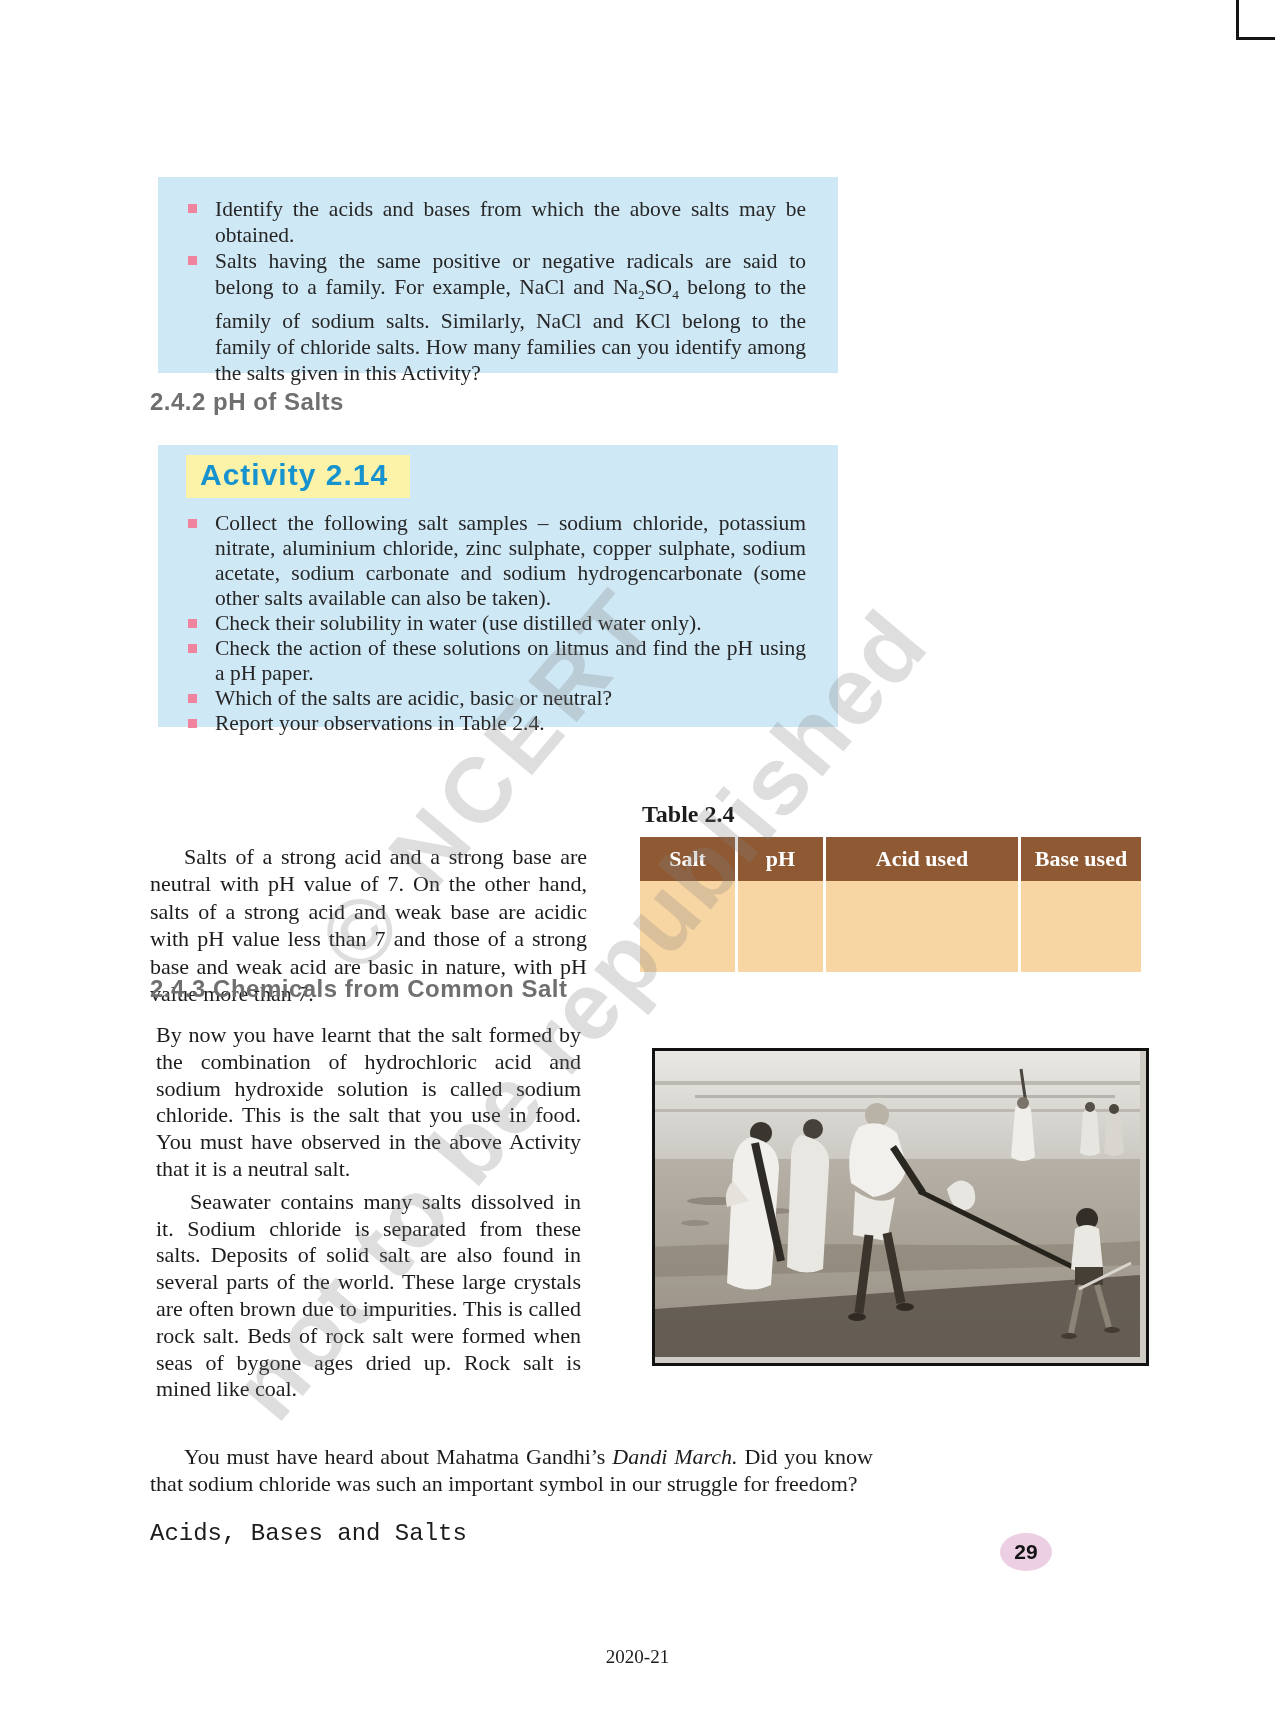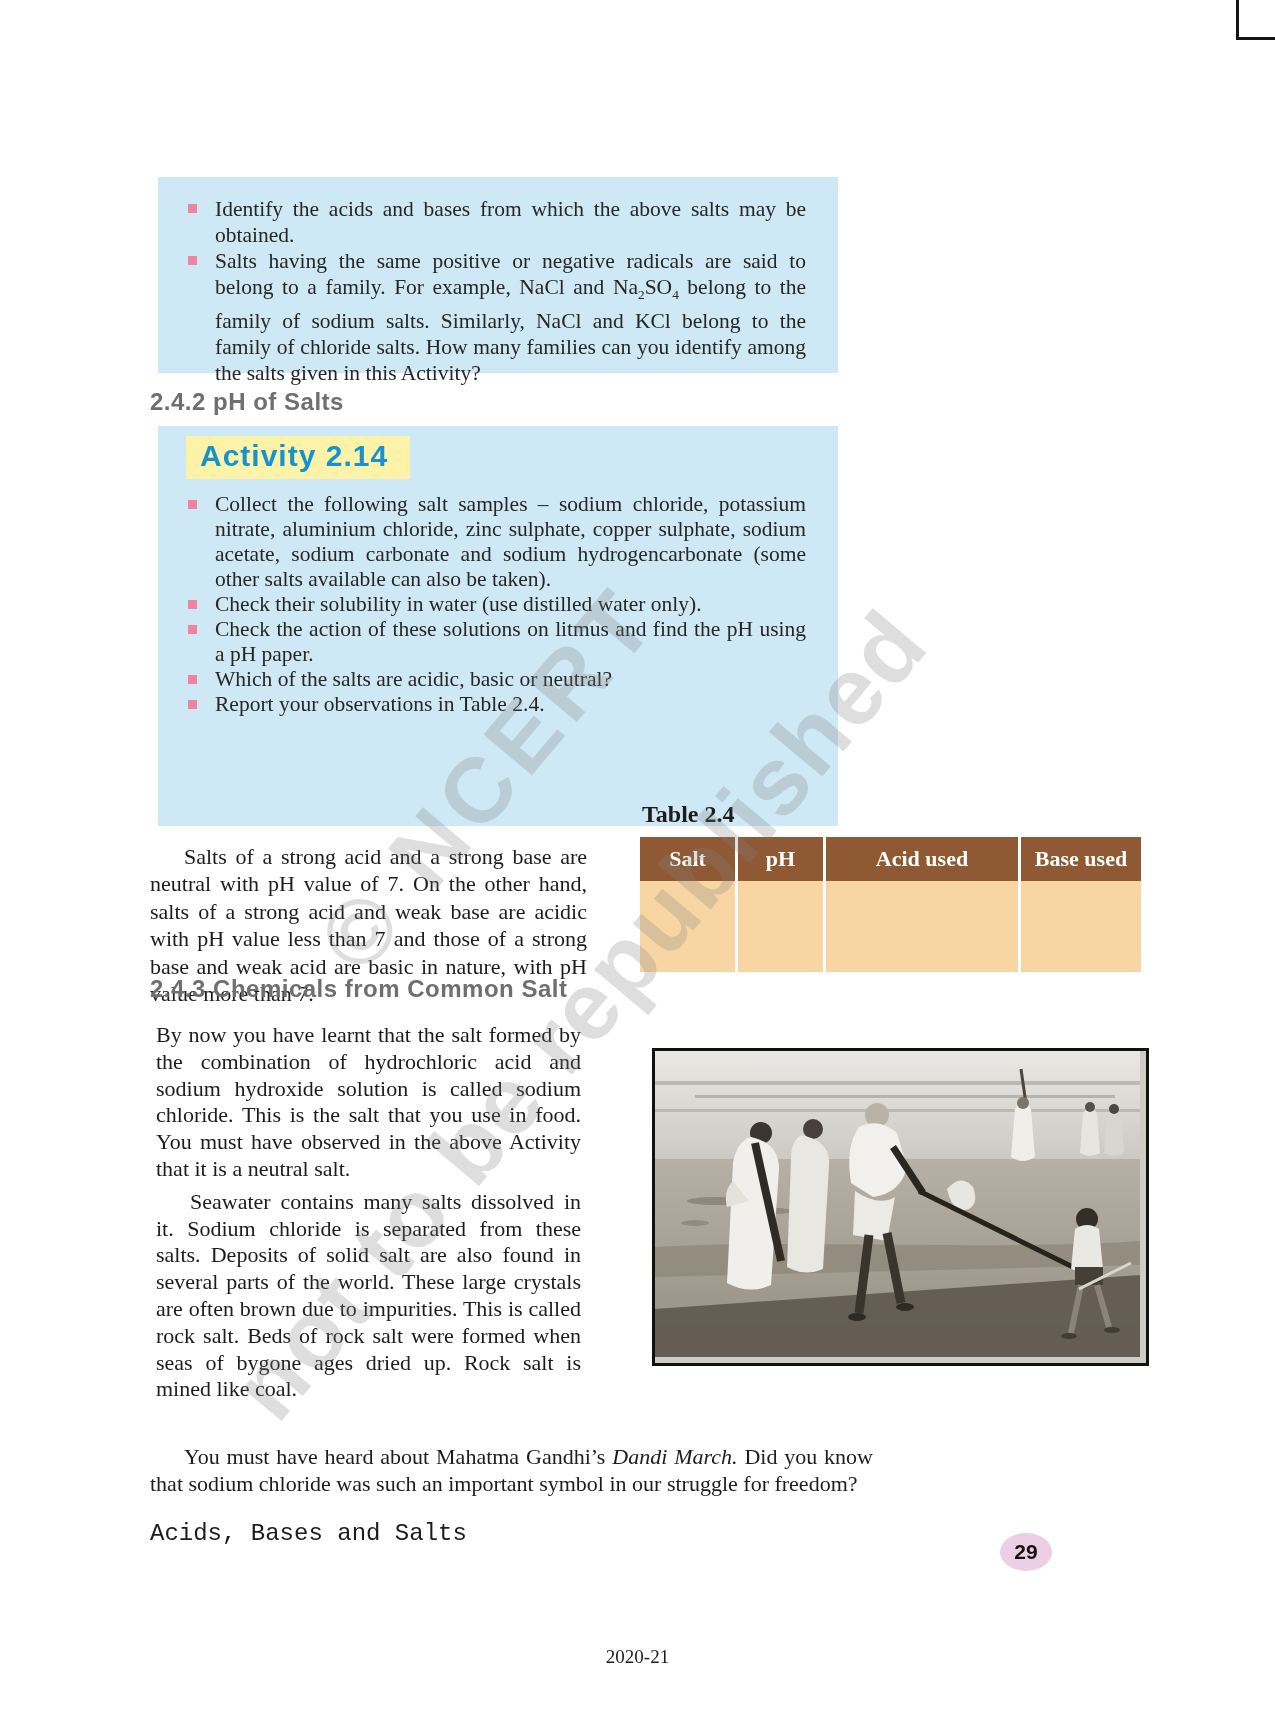--- a/index.html
+++ b/index.html
@@ -13,21 +13,21 @@
   
   .wm{position:absolute;font-family:"Liberation Sans",sans-serif;font-weight:bold;
       color:rgba(128,128,128,0.26);white-space:nowrap;transform-origin:0 50%;
       z-index:5;pointer-events:none;}
   .wm1{left:338px;top:905px;font-size:92px;letter-spacing:8px;transform:rotate(-50deg);}
   .wm2{left:252px;top:1350px;font-size:96px;letter-spacing:2px;transform:rotate(-50deg);}
 
   
   .blue-box{position:absolute;background:#cfe8f5;box-sizing:border-box;}
   .intro-box{left:158px;top:177px;width:680px;height:196px;padding:11px 24px 10px 20px;}
-  .activity-box{left:158px;top:426px;width:680px;height:400px;padding:10px 24px 0 20px;}
+  .activity-box{left:158px;top:445px;width:680px;height:282px;padding:10px 24px 0 20px;}
 
   ul.bullets{list-style:none;margin:8px;padding:0;font-size:21.5px;line-height:26px;
              text-align:justify;color:#262626;}
   .activity-box ul.bullets{line-height:25px;margin-top:13px;}
   li.bullet{position:relative;padding-left:29px;}
   .sq{position:absolute;left:2px;top:8px;width:9px;height:9px;background:#f0849f;}
 
   .activity-label{display:inline-block;margin-left:8px;background:#fcf3a9;color:#1693cf;
       font-family:"Liberation Sans",sans-serif;font-weight:bold;font-size:30px;
       padding:3px 22px 6px 14px;letter-spacing:1px;}

